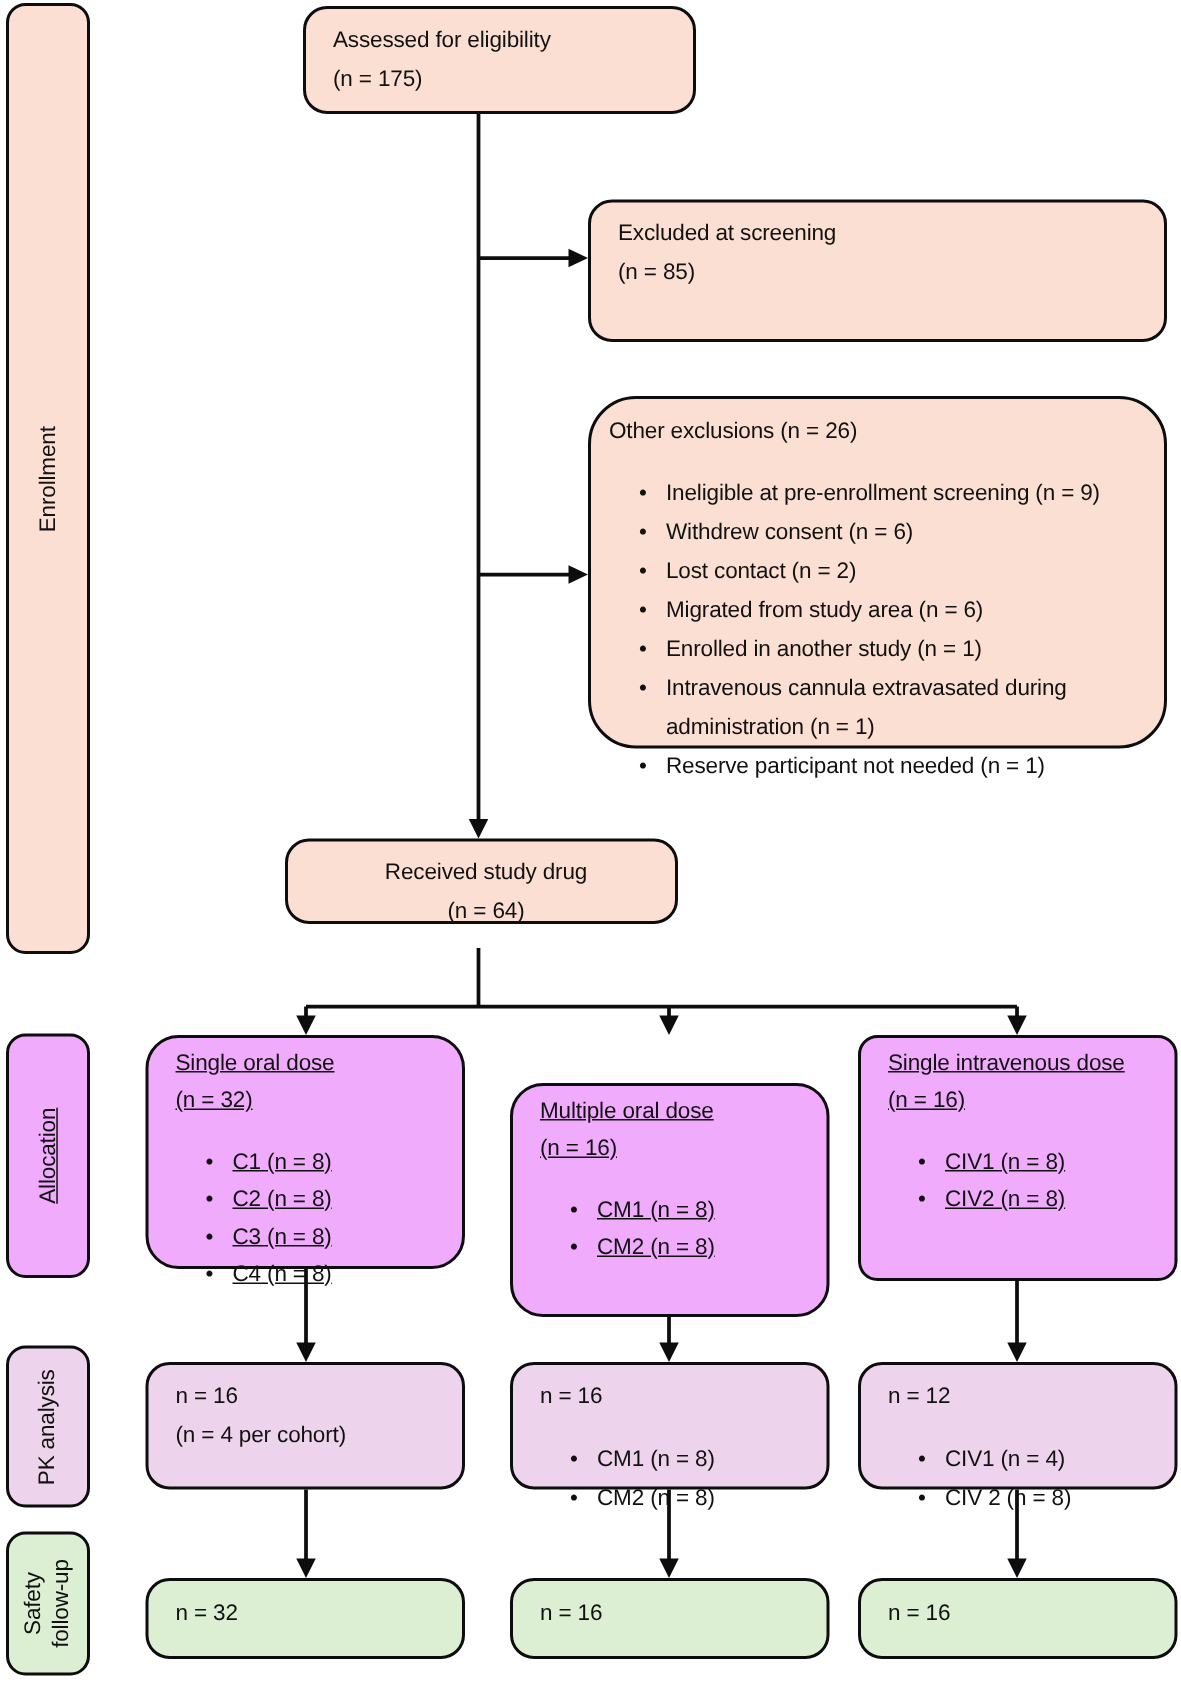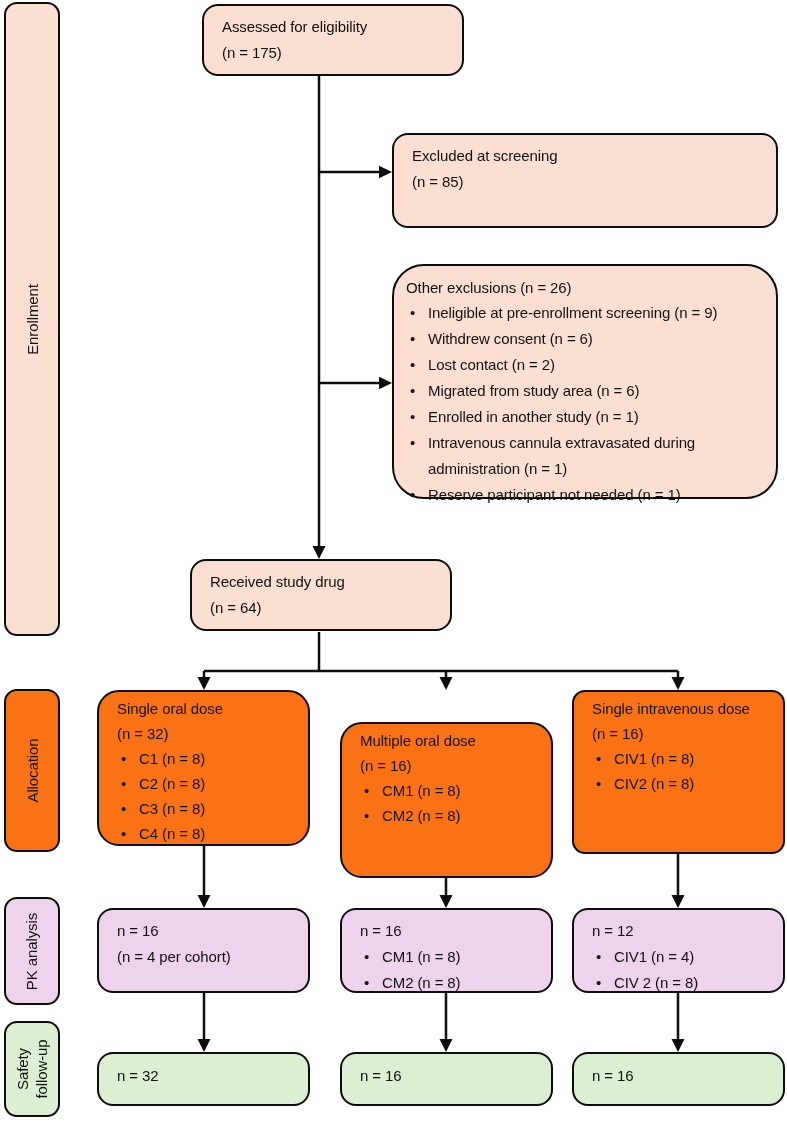--- a/index.html
+++ b/index.html
@@ -5,31 +5,31 @@
   html,body{margin:0;padding:0;background:#fff;}
   #stage{
     position:relative;width:787px;height:1136px;background:#ffffff;overflow:hidden;
     font-family:"Liberation Sans",sans-serif;color:#111;font-size:15px;letter-spacing:-0.1px;
   }
   .box{
     position:absolute;box-sizing:border-box;border:2.5px solid #0d0d0d;border-radius:16px;
     line-height:26px;padding:8px 12px 4px 18px;
   }
   .peach{background:#FBDFD2;}
-  .blue{background:#f97316;}
+  .blue{background:#f0abfc;text-decoration:underline;}
   .pink{background:#EDD3EB;}
   .green{background:#DCEFD3;}
   .sidebar{
     position:absolute;left:4px;width:56px;box-sizing:border-box;border:2.5px solid #0d0d0d;
     border-radius:13px;display:flex;align-items:center;justify-content:center;
   }
   .vtext{
     transform:rotate(-90deg);white-space:nowrap;text-align:center;line-height:19px;font-size:15px;
   }
-  ul.bullets{list-style:none;margin:0;padding:0;}
+  ul.bullets{list-style:none;margin:16px;padding:0;}
   ul.bullets li{position:relative;padding-left:22px;line-height:26px;}
   ul.bullets li::before{content:"•";position:absolute;left:4px;}
   .tight li,.tight div{line-height:25px;}
   .alloc{line-height:25px;padding-top:4px;}
   .alloc ul.bullets li{line-height:25px;}
   #arrows{position:absolute;left:0;top:0;pointer-events:none;}
   .safety-box{display:block;padding-top:9px;}
 </style>
 </head>
 <body>
@@ -101,21 +101,21 @@
       <li>Ineligible at pre-enrollment screening (n = 9)</li>
       <li>Withdrew consent (n = 6)</li>
       <li>Lost contact (n = 2)</li>
       <li>Migrated from study area (n = 6)</li>
       <li>Enrolled in another study (n = 1)</li>
       <li>Intravenous cannula extravasated during administration (n = 1)</li>
       <li>Reserve participant not needed (n = 1)</li>
     </ul>
   </div>
 
-  <div class="box peach" style="left:190px;top:559px;width:262px;height:72px;">
+  <div class="box peach" style="left:190px;top:559px;width:262px;height:57px;text-align:center;">
     <div>Received study drug</div>
     <div>(n = 64)</div>
   </div>
 
   <div class="box blue alloc" style="left:97px;top:690px;width:213px;height:156px;border-radius:22px;">
     <div>Single oral dose</div>
     <div>(n = 32)</div>
     <ul class="bullets">
       <li>C1 (n = 8)</li>
       <li>C2 (n = 8)</li>

